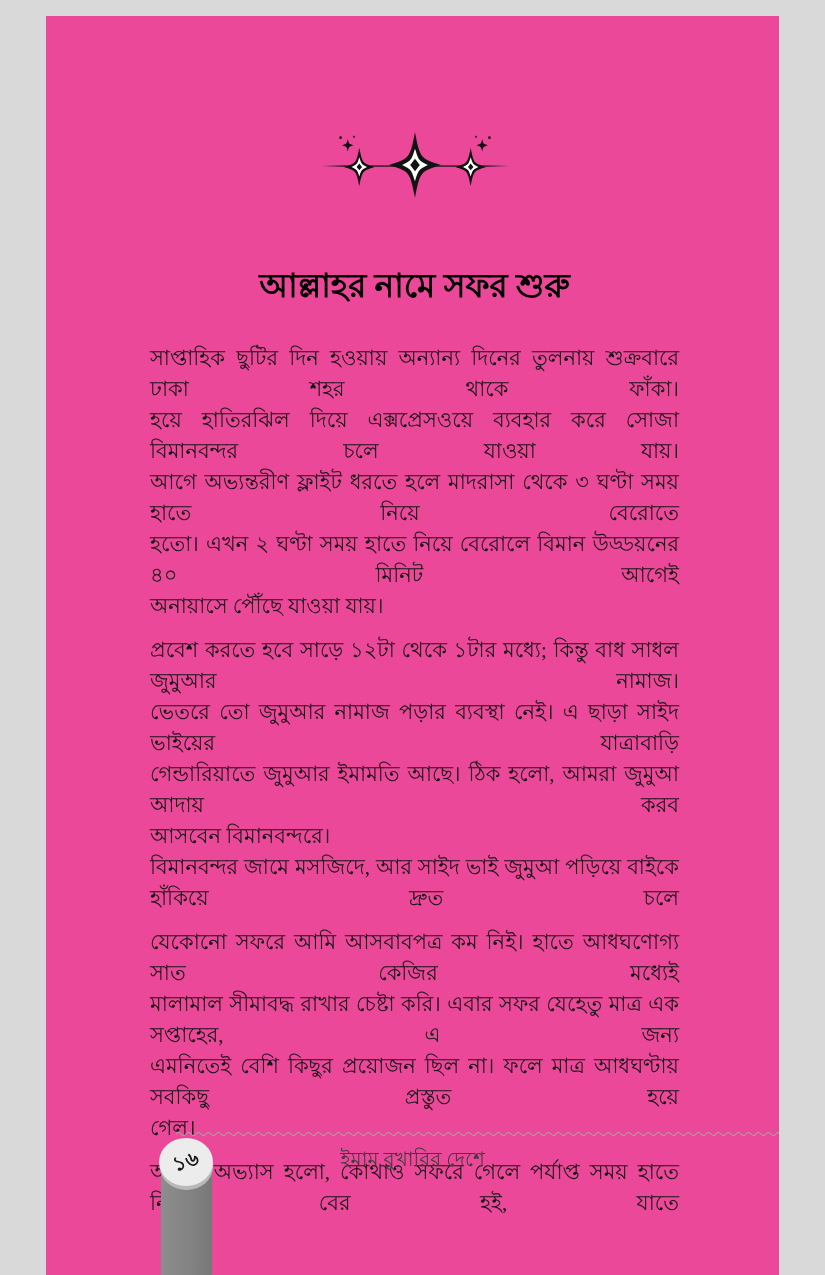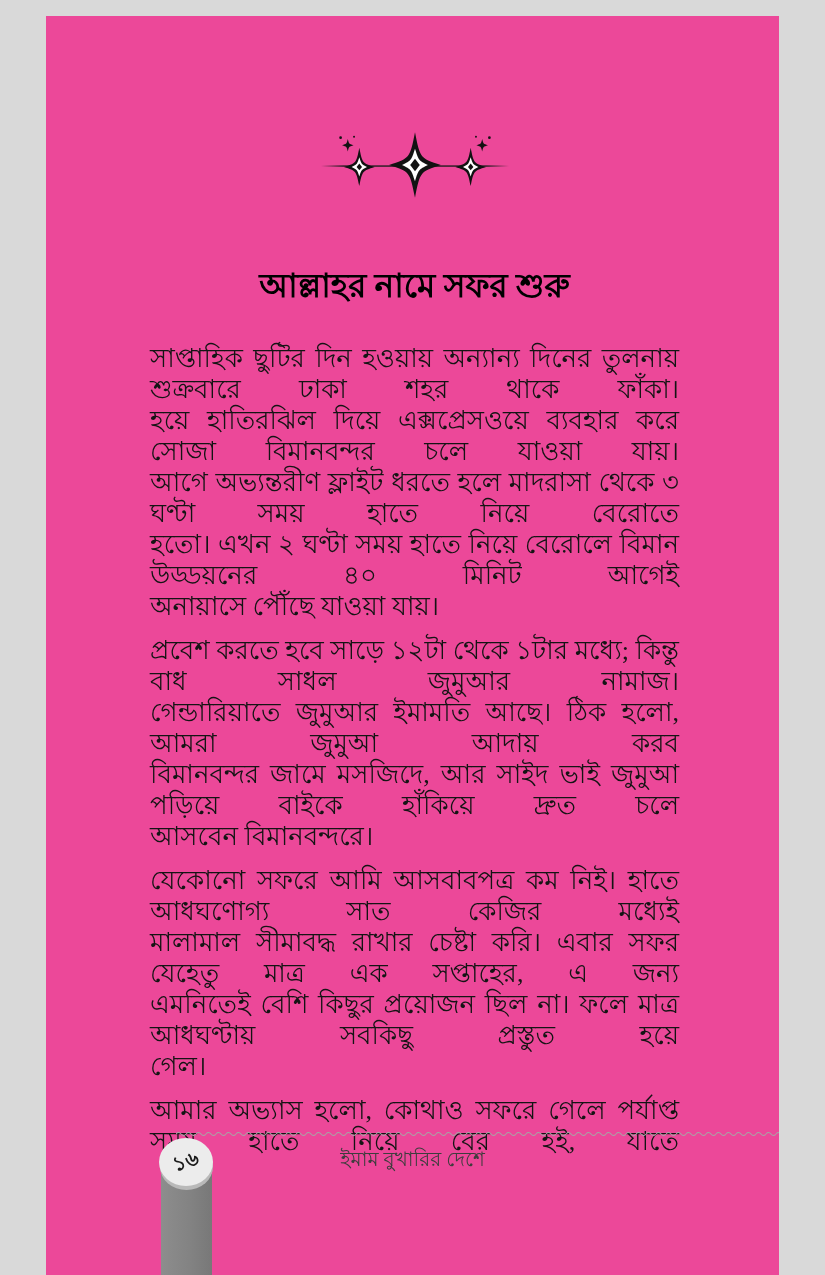--- a/index.html
+++ b/index.html
@@ -18,21 +18,21 @@
   .ornament-wrap { text-align:center; margin-bottom:62px; height:74px; }
   .chapter-title {
     text-align:center;
     font-size:33px;
     font-weight:bold;
     color:#000000;
     margin:0 0 34px 0;
     line-height:1.35;
   }
   .para {
-    font-size:26px;
+    font-size:21px;
     line-height:31px;
     color:#141414;
     margin:0 0 13px 0;
   }
   .line { text-align:justify; text-align-last:justify; }
   .line.last { text-align-last:left; }
 
   .wavy-divider {
     position:absolute;
     left:130px; top:1114px;
@@ -120,23 +120,24 @@
     <div>
         <div class="para">
           <div class="line">সাপ্তাহিক ছুটির দিন হওয়ায় অন্যান্য দিনের তুলনায় শুক্রবারে ঢাকা শহর থাকে ফাঁকা।</div>
           <div class="line">হয়ে হাতিরঝিল দিয়ে এক্সপ্রেসওয়ে ব্যবহার করে সোজা বিমানবন্দর চলে যাওয়া যায়।</div>
           <div class="line">আগে অভ্যন্তরীণ ফ্লাইট ধরতে হলে মাদরাসা থেকে ৩ ঘণ্টা সময় হাতে নিয়ে বেরোতে</div>
           <div class="line">হতো। এখন ২ ঘণ্টা সময় হাতে নিয়ে বেরোলে বিমান উড্ডয়নের ৪০ মিনিট আগেই</div>
           <div class="line last">অনায়াসে পৌঁছে যাওয়া যায়।</div>
         </div>
         <div class="para">
           <div class="line">প্রবেশ করতে হবে সাড়ে ১২টা থেকে ১টার মধ্যে; কিন্তু বাধ সাধল জুমুআর নামাজ।</div>
+          <div class="line">ভেতরে তো জুমুআর নামাজ পড়ার ব্যবস্থা নেই। এ ছাড়া সাইদ ভাইয়ের যাত্রাবাড়ি</div>
           <div class="line">গেন্ডারিয়াতে জুমুআর ইমামতি আছে। ঠিক হলো, আমরা জুমুআ আদায় করব</div>
+          <div class="line last">আসবেন বিমানবন্দরে।</div>
           <div class="line">বিমানবন্দর জামে মসজিদে, আর সাইদ ভাই জুমুআ পড়িয়ে বাইকে হাঁকিয়ে দ্রুত চলে</div>
-          <div class="line last">আসবেন বিমানবন্দরে।</div>
         </div>
         <div class="para">
           <div class="line">যেকোনো সফরে আমি আসবাবপত্র কম নিই। হাতে আধঘণোগ্য সাত কেজির মধ্যেই</div>
           <div class="line">মালামাল সীমাবদ্ধ রাখার চেষ্টা করি। এবার সফর যেহেতু মাত্র এক সপ্তাহের, এ জন্য</div>
           <div class="line">এমনিতেই বেশি কিছুর প্রয়োজন ছিল না। ফলে মাত্র আধঘণ্টায় সবকিছু প্রস্তুত হয়ে</div>
           <div class="line last">গেল।</div>
         </div>
         <div class="para">
           <div class="line">আমার অভ্যাস হলো, কোথাও সফরে গেলে পর্যাপ্ত সময় হাতে নিয়ে বের হই, যাতে</div>
         </div>

